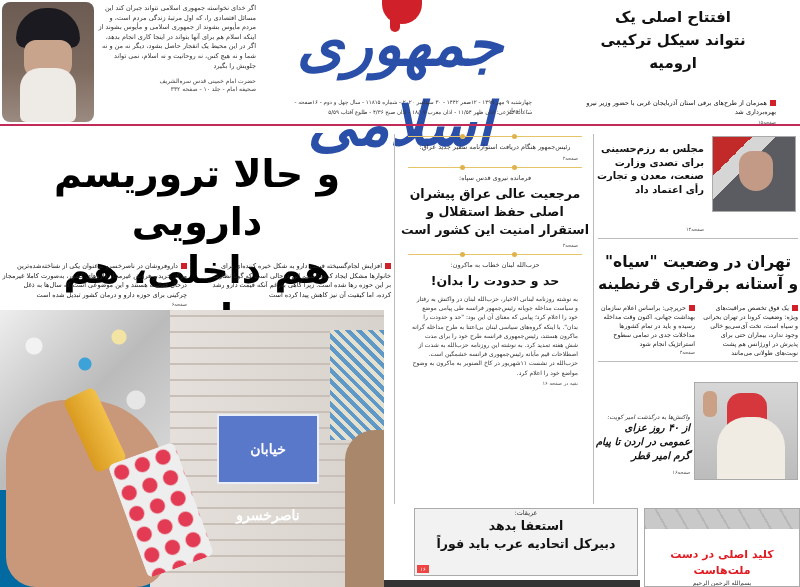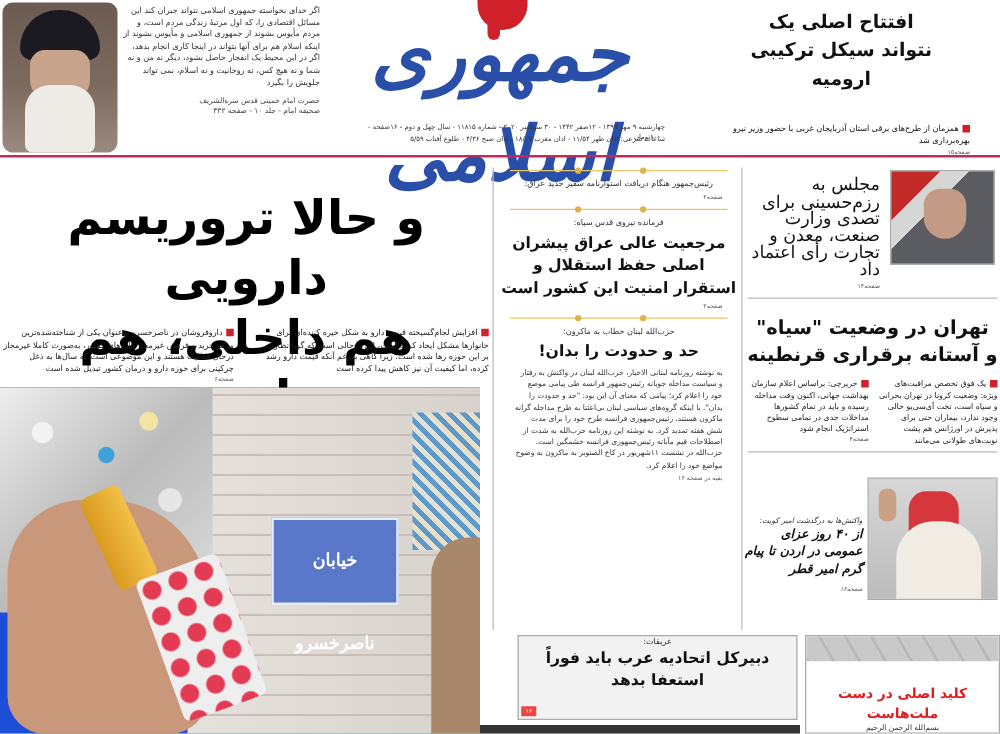--- a/index.html
+++ b/index.html
@@ -36,21 +36,21 @@
 
   .mast-rule { left: 0; top: 124px; width: 800px; height: 2px; background: #c22a5a; }
 
   
   .lead-headline { left: 4px; top: 150px; width: 386px; text-align: center; font-size: 38px; font-weight: 900; line-height: 48px; color: #000; }
   .lead-col { top: 262px; width: 185px; font-size: 6.5px; line-height: 9.5px; text-align: right; color: #222; }
   .lead-col.r { left: 206px; }
   .lead-col.l { left: 2px; }
   .pg-small { font-size: 5px; color: #555; }
 
-  .lead-photo { left: 0; top: 310px; width: 384px; height: 277px; overflow: hidden; background: #1d4ed8; }
+  .lead-photo { left: 0; top: 310px; width: 384px; height: 277px; overflow: hidden; background: #0369a1; }
   .wall { position: absolute; left: 150px; top: 0; width: 234px; height: 277px;
     background:
       repeating-linear-gradient(0deg, transparent 0 14px, #c7bfb8 14px 16px),
       linear-gradient(90deg, #e6e1dc, #d8d2cc);
   }
   .tile { position: absolute; left: 330px; top: 20px; width: 54px; height: 110px; background: repeating-linear-gradient(45deg, #4a8fc6 0 4px, #e7e3d0 4px 8px); opacity: .85; }
   .arch { position: absolute; left: 345px; top: 120px; width: 40px; height: 157px; background: #a8876b; border-radius: 30px 0 0 0; }
   .street-sign { position: absolute; left: 217px; top: 104px; width: 102px; height: 70px; background: #5a78c9; border: 2px solid #e9edf7; color: #fff; font-size: 14px; font-weight: bold; text-align: center; line-height: 66px; font-family: "DejaVu Serif", serif; }
   .pills-pile { position: absolute; left: 0; top: 0; width: 170px; height: 180px;
     background:
@@ -80,21 +80,21 @@
   .story .kicker { font-size: 6.5px; line-height: 9px; color: #333; padding: 0 14px; }
   .story .title { font-size: 12.5px; font-weight: bold; line-height: 18px; margin-top: 2px; }
   .story .pg { font-size: 5px; text-align: right; padding-right: 12px; color: #555; margin-top: 3px; }
   .story .body { font-size: 6px; line-height: 9.2px; text-align: right; padding: 0 12px; color: #333; margin-top: 4px; }
 
   
   .right-col { left: 596px; top: 130px; width: 204px; }
   .minister { position: relative; height: 104px; }
   .minister-photo { position: absolute; right: 4px; top: 6px; width: 84px; height: 76px; background: linear-gradient(135deg, #c22a2a 0 25%, #d6d6d6 25% 40%, #5b5b62 40%); border: 1px solid #aaa; }
   .minister-photo .head { position: absolute; left: 26px; top: 14px; width: 34px; height: 40px; background: #c29a86; border-radius: 14px 14px 18px 18px; }
-  .minister-text { position: absolute; right: 96px; top: 12px; width: 108px; font-size: 14px; font-weight: normal; line-height: 13.5px; text-align: right; margin-left: 42px; }
+  .minister-text { position: absolute; right: 96px; top: 12px; width: 108px; font-size: 10px; font-weight: bold; line-height: 13.5px; text-align: right; margin-left: 42px; }
   .minister-pg { position: absolute; right: 96px; top: 96px; font-size: 5px; color: #555; }
   .hrule { height: 1px; background: #bbb; margin: 4px 2px; }
   .tehran-hl { font-size: 15.5px; font-weight: 900; line-height: 22px; text-align: center; margin-top: 12px; }
   .two-col { display: flex; flex-direction: row; gap: 6px; margin-top: 8px; padding: 0 2px; }
   .two-col .c { flex: 1; font-size: 6.3px; line-height: 9px; text-align: right; color: #222; }
   .kuwait { position: relative; height: 110px; margin-top: 10px; font-style: italic; }
   .kuwait-photo { position: absolute; right: 2px; top: 10px; width: 104px; height: 98px; background: linear-gradient(180deg, #d7d7d7, #bcbcbc); border: 1px solid #aaa; overflow: hidden; }
   .kuwait-photo .guard { position: absolute; left: 32px; top: 10px; width: 40px; height: 60px; background: #d5373c; border-radius: 14px 14px 0 0; }
   .kuwait-photo .robe { position: absolute; left: 22px; top: 34px; width: 68px; height: 64px; background: #f0ece3; border-radius: 30px 30px 0 0; }
   .kuwait-photo .hand-up { position: absolute; left: 8px; top: 8px; width: 14px; height: 26px; background: #caa184; border-radius: 6px; }
@@ -236,22 +236,22 @@
       <div class="kicker">واکنش‌ها به درگذشت امیر کویت:</div>
       <div class="title">از ۴۰ روز عزای عمومی در اردن تا پیام گرم امیر قطر</div>
       <div class="pg">صفحه۱۶</div>
     </div>
   </div>
 </div>
 
 <div class="abs arab-box">
   <div class="kicker">عریقات:</div>
   <div class="title">
+    <div>استعفا بدهد</div>
     <div>دبیرکل اتحادیه عرب باید فوراً</div>
-    <div>استعفا بدهد</div>
   </div>
   <div class="pgtag">۱۶</div>
 </div>
 
 <div class="abs editorial">
   <div class="band"></div>
   <div class="title">کلید اصلی در دست ملت‌هاست</div>
   <div class="bism">بسم‌الله الرحمن الرحیم</div>
   <div class="body">یک طنزپرداز از اهالی ترکیه در صفحه توئیتر خود به طعنه درباره خیانت شیوخ امارات به آرمان</div>
 </div>

